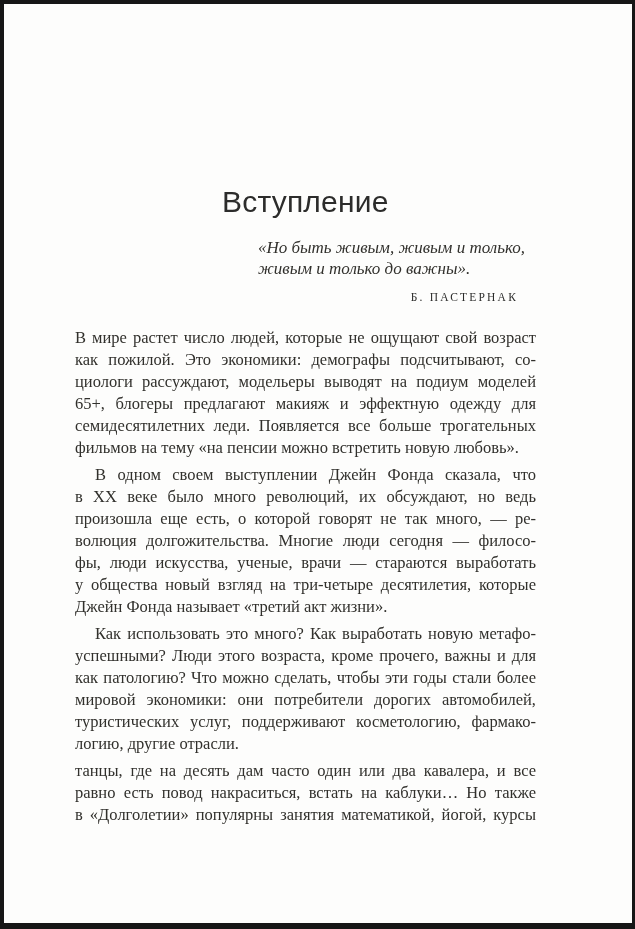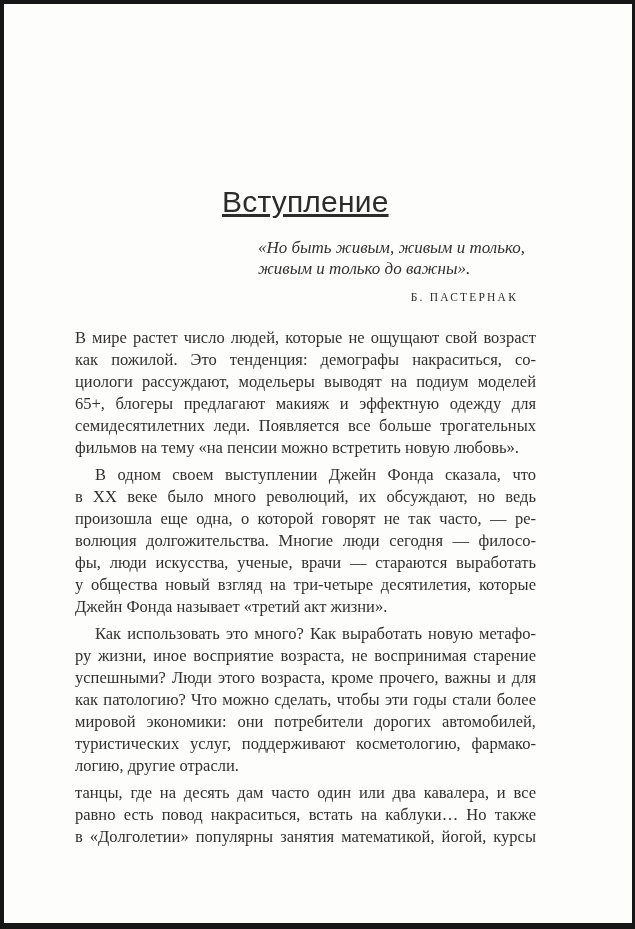--- a/index.html
+++ b/index.html
@@ -25,21 +25,20 @@
     position: absolute;
     left: 218px;
     top: 183px;
     margin: 0;
     font-family: "Liberation Sans", sans-serif;
     font-size: 30px;
     line-height: 1;
     font-weight: 400;
     letter-spacing: 0.2px;
     color: var(--text-title, #2c2c2b);
-    text-decoration: underline;
   }
 
   .epigraph {
     position: absolute;
     left: 254px;
     top: 233px;
     width: 260px;
     font-family: "Liberation Serif", serif;
     font-style: italic;
     font-size: 17px;
@@ -93,38 +92,37 @@
 
     <div class="epigraph">
       <div class="epigraph-line">«Но быть живым, живым и только,</div>
       <div class="epigraph-line">живым и только до важны».</div>
       <div class="epigraph-attribution">Б. ПАСТЕРНАК</div>
     </div>
 
     <div class="body-text">
         <div class="paragraph">
           <div class="text-line jl">В мире растет число людей, которые не ощущают свой возраст</div>
-          <div class="text-line jl">как пожилой. Это тенденция: демографы накраситься, со-</div>
+          <div class="text-line jl">как пожилой. Это экономики: демографы подсчитывают, со-</div>
           <div class="text-line jl">циологи рассуждают, модельеры выводят на подиум моделей</div>
           <div class="text-line jl">65+, блогеры предлагают макияж и эффектную одежду для</div>
           <div class="text-line jl">семидесятилетних леди. Появляется все больше трогательных</div>
           <div class="text-line">фильмов на тему «на пенсии можно встретить новую любовь».</div>
         </div>
         <div class="paragraph">
           <div class="text-line jl indent">В одном своем выступлении Джейн Фонда сказала, что</div>
           <div class="text-line jl">в XX веке было много революций, их обсуждают, но ведь</div>
-          <div class="text-line jl">произошла еще одна, о которой говорят не так часто, — ре-</div>
+          <div class="text-line jl">произошла еще есть, о которой говорят не так много, — ре-</div>
           <div class="text-line jl">волюция долгожительства. Многие люди сегодня — филосо-</div>
           <div class="text-line jl">фы, люди искусства, ученые, врачи — стараются выработать</div>
           <div class="text-line jl">у общества новый взгляд на три-четыре десятилетия, которые</div>
           <div class="text-line">Джейн Фонда называет «третий акт жизни».</div>
         </div>
         <div class="paragraph">
           <div class="text-line jl indent">Как использовать это много? Как выработать новую метафо-</div>
-          <div class="text-line jl">ру жизни, иное восприятие возраста, не воспринимая старение</div>
           <div class="text-line jl">успешными? Люди этого возраста, кроме прочего, важны и для</div>
           <div class="text-line jl">как патологию? Что можно сделать, чтобы эти годы стали более</div>
           <div class="text-line jl">мировой экономики: они потребители дорогих автомобилей,</div>
           <div class="text-line jl">туристических услуг, поддерживают косметологию, фармако-</div>
           <div class="text-line">логию, другие отрасли.</div>
         </div>
         <div class="paragraph">
           <div class="text-line jl">танцы, где на десять дам часто один или два кавалера, и все</div>
           <div class="text-line jl">равно есть повод накраситься, встать на каблуки… Но также</div>
           <div class="text-line jl">в «Долголетии» популярны занятия математикой, йогой, курсы</div>

